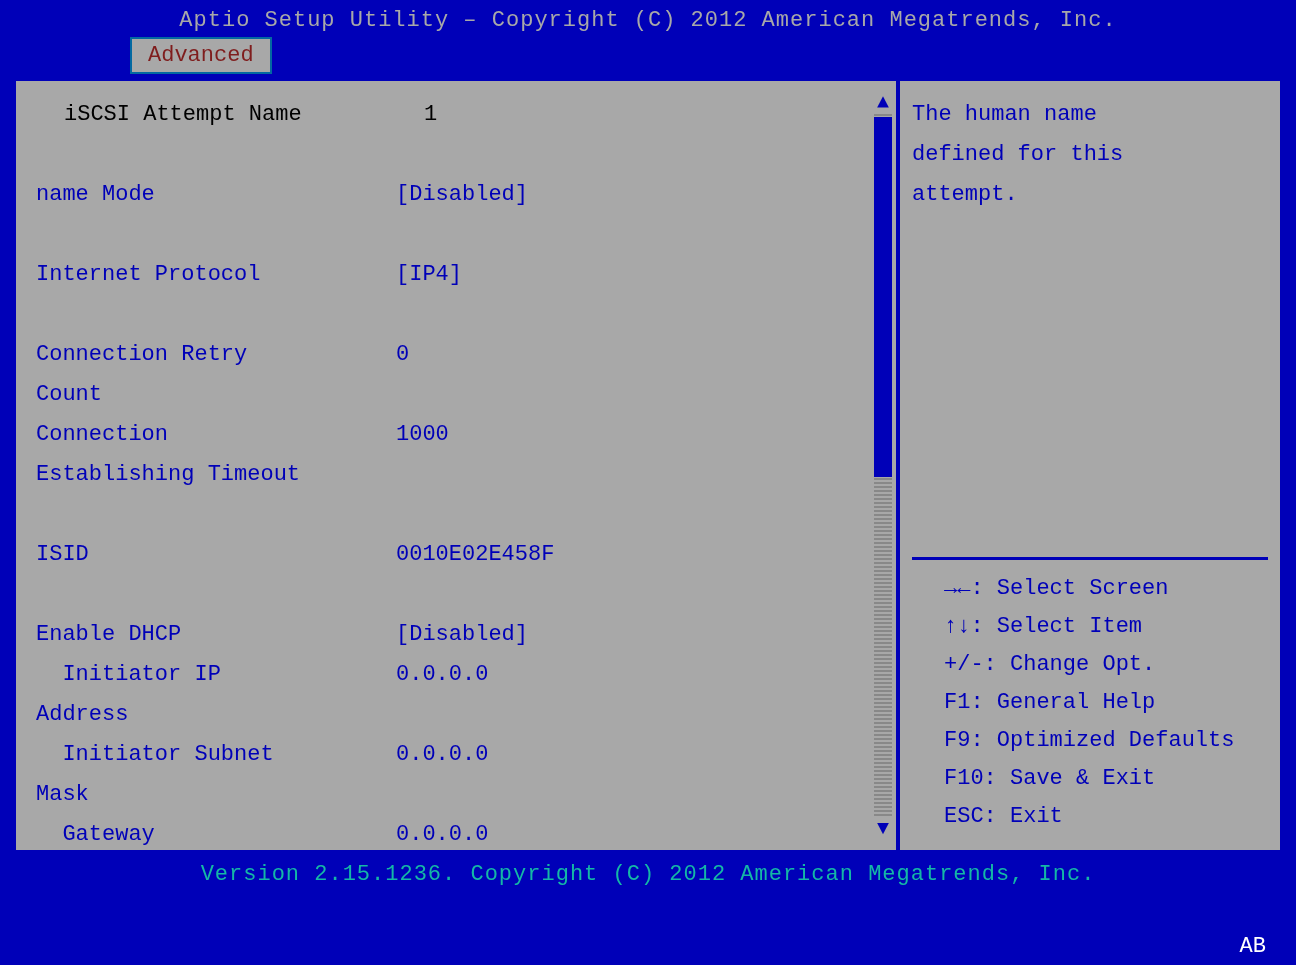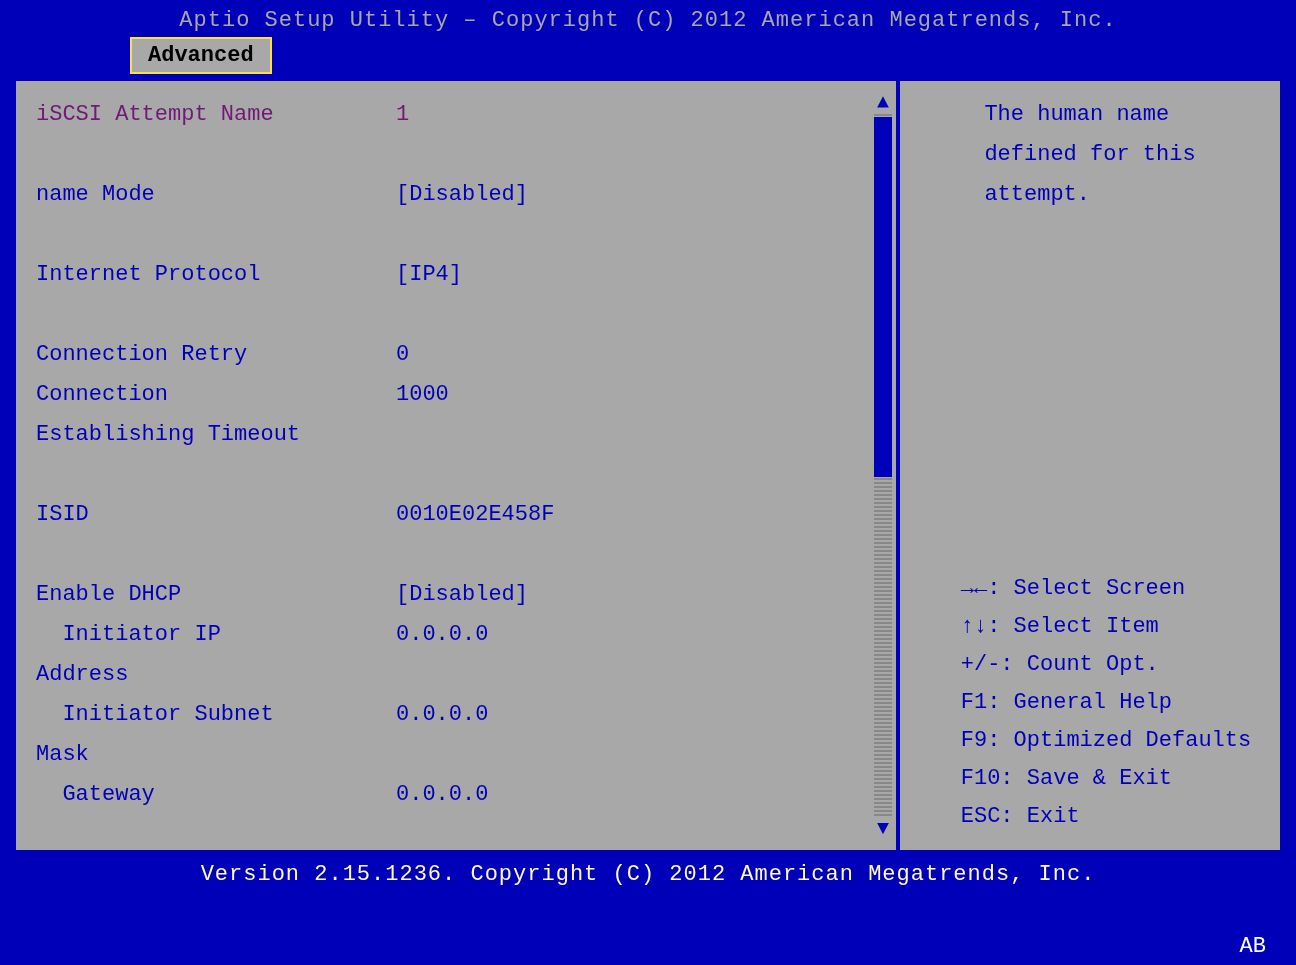--- a/index.html
+++ b/index.html
@@ -20,24 +20,24 @@
       font-family: Liberation Mono, monospace;
     }
     .tab-bar {
       background: #0000b8;
       padding-left: 130px;
       height: 40px;
     }
     .tab {
       display: inline-block;
       background: #a8a8a8;
-      color: #000000;
+      color: #7f1d1d;
       padding: 4px 16px;
-      border: 2px solid #fde047;
-      font-weight: bold;
+      border: 2px solid #0369a1;
+      font-weight: normal;
     }
     .main-area {
       display: flex;
       background: #0000b8;
       padding: 0 12px;
     }
     .left-panel {
       flex: 1;
       background: #a8a8a8;
       border: 4px solid #0000b8;
@@ -47,29 +47,28 @@
       height: 777px;
     }
     .right-panel {
       width: 388px;
       background: #a8a8a8;
       border: 4px solid #0000b8;
       padding: 14px 12px;
       height: 777px;
       display: flex;
       flex-direction: column;
-      align-items: center;
     }
     .setting-row {
       display: flex;
       margin-bottom: 0;
       line-height: 40px;
       color: #0000b8;
     }
-    .setting-row.selected { color: #701a75; }
+    .setting-row.selected { color: #000000; margin-left: 28px; }
     .setting-label {
       width: 360px;
       white-space: pre;
     }
     .setting-value {
       flex: 1;
       white-space: pre;
     }
     .help-text {
       color: #0000b8;
@@ -82,21 +81,21 @@
       margin: 10px 0 10px 0;
     }
     .keyhelp {
       color: #0000b8;
       line-height: 38px;
       margin-left: 32px;
     }
     .keyhelp-row { white-space: pre; }
     .footer {
       background: #0000b8;
-      color: #fef9c3;
+      color: #14b8a6;
       text-align: center;
       padding: 8px 0;
       letter-spacing: 1px;
     }
     .footer-right {
       position: absolute;
       right: 30px;
       bottom: 6px;
       color: #ffffff;
       margin-left: 16px;
@@ -158,20 +157,24 @@
         </div>
         <div class="spacer"></div>
         <div class="setting-row">
           <div class="setting-label">Internet Protocol</div>
           <div class="setting-value">[IP4]</div>
         </div>
         <div class="spacer"></div>
         <div class="setting-row">
           <div class="setting-label">Connection Retry</div>
           <div class="setting-value">0</div>
+        </div>
+        <div class="setting-row">
+          <div class="setting-label">Count</div>
+          <div class="setting-value"></div>
         </div>
         <div class="setting-row">
           <div class="setting-label">Connection</div>
           <div class="setting-value">1000</div>
         </div>
         <div class="setting-row">
           <div class="setting-label">Establishing Timeout</div>
           <div class="setting-value"></div>
         </div>
         <div class="spacer"></div>
@@ -213,21 +216,21 @@
   </div>
   <div class="right-panel">
     <div class="help-text">The human name
 defined for this
 attempt.</div>
     <div style="flex:1"></div>
     <div class="help-divider"></div>
     <div class="keyhelp" id="keyhelp">
         <div class="keyhelp-row">→←: Select Screen</div>
         <div class="keyhelp-row">↑↓: Select Item</div>
-        <div class="keyhelp-row">+/-: Count Opt.</div>
+        <div class="keyhelp-row">+/-: Change Opt.</div>
         <div class="keyhelp-row">F1: General Help</div>
         <div class="keyhelp-row">F9: Optimized Defaults</div>
         <div class="keyhelp-row">F10: Save &amp; Exit</div>
         <div class="keyhelp-row">ESC: Exit</div>
       </div>
   </div>
 </div>
 
 <div class="footer">
   <span>Version 2.15.1236. Copyright (C) 2012 American Megatrends, Inc.</span>

